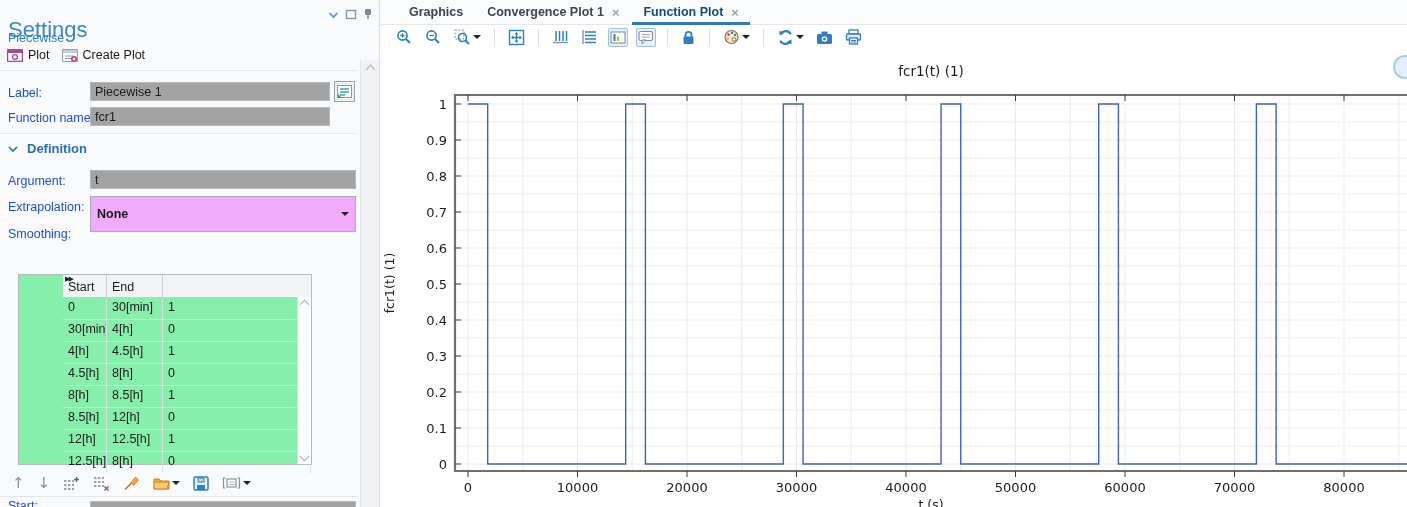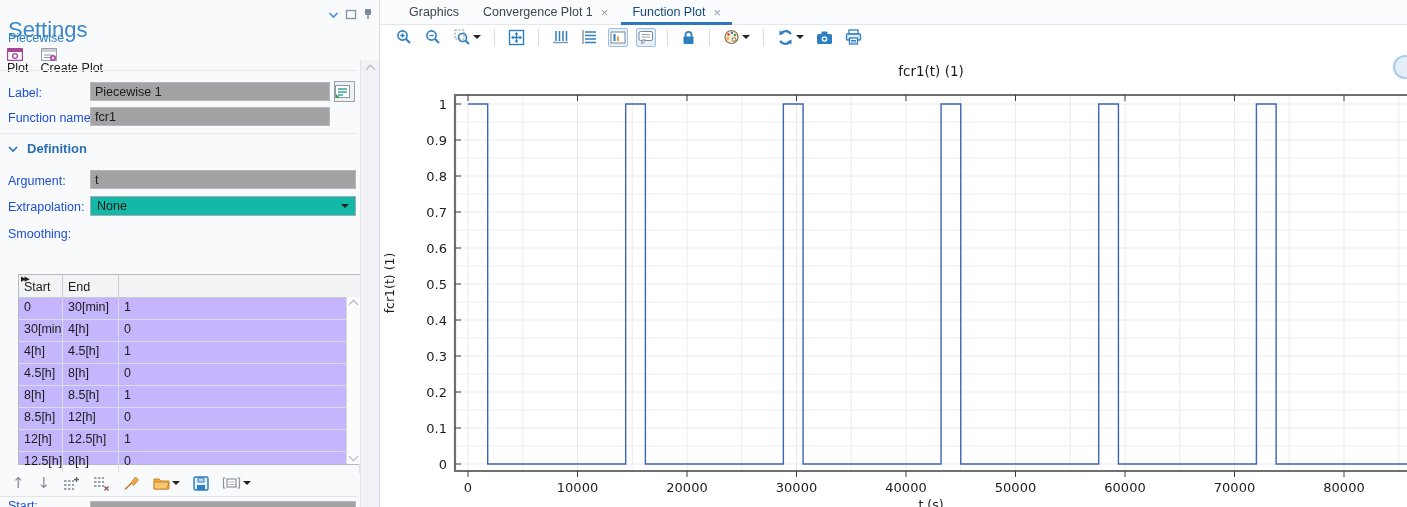--- a/index.html
+++ b/index.html
@@ -6,38 +6,38 @@
   body{width:1407px;height:507px;overflow:hidden;position:relative;background:#fff;
        font-family:"Liberation Sans",sans-serif;font-size:12.5px;color:#1b1b1b;}
   svg{display:block}
   
   #settings{position:absolute;left:0;top:0;width:380px;height:507px;background:#f9fafc;
             border-right:1px solid #d8dbe0;overflow:hidden;box-sizing:border-box;}
   .s-title{position:absolute;left:8px;top:2px;font-size:22px;color:#3b87c9;font-weight:400;}
   .winicons{position:absolute;left:328px;top:8px;display:flex;gap:6px;align-items:center;}
   .s-sub{position:absolute;left:8px;top:31px;font-size:12.5px;color:#2e7fc2;}
   .s-tools{position:absolute;left:7px;top:48px;display:flex;gap:12px;align-items:center;}
-  .flatbtn{display:flex;border:none;background:none;padding:0;
-           font-family:"Liberation Sans",sans-serif;font-size:12.5px;color:#1b1b1b;cursor:pointer;flex-direction:column;}
+  .flatbtn{display:flex;align-items:center;gap:5px;border:none;background:none;padding:0;
+           font-family:"Liberation Sans",sans-serif;font-size:12.5px;color:#1b1b1b;cursor:pointer;}
   .hsep{position:absolute;left:0;width:358px;border-top:1px solid #e7e9ec;height:0;}
   .cap{position:absolute;font-size:12.5px;color:#1d4ed8;white-space:nowrap;}
   .inp{position:absolute;height:19px;border:1px solid #b3b8bf;background:#a3a3a3;padding:0 4px;
        box-sizing:border-box;font-family:"Liberation Sans",sans-serif;font-size:12.5px;color:#1b1b1b;}
-  .dropdown{position:absolute;height:20px;background:#14b8a6;border:1px solid #a8adb5;display:flex;
-            align-items:center;padding:0 6px;box-sizing:border-box;cursor:pointer;}
+  .dropdown{position:absolute;height:36px;background:#f0abfc;border:1px solid #a8adb5;display:flex;
+            align-items:center;padding:0 6px;box-sizing:border-box;cursor:pointer;font-weight:bold;}
   .caret{width:0;height:0;border:4px solid transparent;border-top-color:#222;margin-top:4px;}
   .dropdown .caret{margin-left:auto;}
   .secthdr{position:absolute;left:8px;top:141px;display:flex;gap:9px;align-items:center;
            color:#2a6fb5;font-size:13px;font-weight:600;}
   .grouphdr{position:absolute;left:8px;top:250px;width:347px;display:flex;gap:6px;align-items:center;font-size:12.5px;color:#333;}
   .grouphdr .ln{border-top:1px solid #c9cdd3;height:0;flex:1;}
   .grouphdr .ln.short{flex:0 0 8px;}
   
-  #tbl{position:absolute;left:18px;top:274px;width:343px;height:191px;border:1px solid #b6bbc2;
-       background:#c4b5fd;box-sizing:border-box;}
+  #tbl{position:absolute;left:18px;top:274px;width:294px;height:191px;border:1px solid #b6bbc2;
+       background:#86efac;box-sizing:border-box;padding-left:44px;}
   .trow{display:grid;grid-template-columns:44px 56px 1fr;height:21px;border-top:1px solid #dadde1;}
   .trow:first-child{border-top:none;}
   .tcell{padding:2px 0 0 5px;border-right:1px solid #dadde1;overflow:hidden;white-space:nowrap;font-size:12.5px;}
   .thead{display:grid;grid-template-columns:44px 56px 1fr;height:22px;background:#f2f3f5;
          border-bottom:1px solid #c5cad0;position:relative;}
   .thead .tcell{padding-top:5px;border-right:1px solid #c9ced4;background:#f2f3f5;}
   .thead .tcell:first-child{padding-left:10px;}
   .corner{position:absolute;top:0px;left:2px;font-size:7px;letter-spacing:-2px;color:#222;}
   .tscroll{position:absolute;top:22px;right:0;bottom:0;width:14px;background:#fbfcfd;
            border-left:1px solid #d6dade;display:flex;flex-direction:column;justify-content:space-between;
@@ -49,21 +49,21 @@
   .tico{display:flex;align-items:center;gap:2px;border:none;background:none;padding:0;cursor:pointer;
         color:#878e98;font-size:15px;font-family:"DejaVu Sans",sans-serif;}
   
   #sscroll{position:absolute;left:360px;top:60px;width:19px;height:447px;background:#f0f2f5;
            border-left:1px solid #e2e5e9;display:flex;justify-content:center;padding-top:6px;box-sizing:border-box;}
   
   #graphics{position:absolute;left:380px;top:0;width:1027px;height:507px;background:#fff;}
   #tabbar{height:25px;background:#fbfcfd;border-bottom:1px solid #e3e6ea;display:flex;
           align-items:stretch;padding-left:17px;box-sizing:border-box;}
   .tab{display:flex;align-items:center;gap:8px;padding:8px 12px;position:relative;font-size:12.5px;
-       color:#3d4450;cursor:pointer;}
+       color:#3d4450;cursor:pointer;font-weight:bold;}
   .tab.active{color:#17497e;}
   .tab.active::after{content:'';position:absolute;left:1px;right:1px;bottom:-1px;height:3px;background:#2e79bd;}
   .tab-close{color:#9aa3ad;font-size:13px;line-height:1;}
   #ptools{height:24px;display:flex;align-items:center;gap:8px;padding-left:14px;}
   .pbtn{display:flex;align-items:center;gap:2px;border:1px solid transparent;background:none;padding:1px;cursor:pointer;}
   .pbtn.tgl{border:1px solid #9ec1e2;background:#e7f0f9;border-radius:2px;}
   .tsep{width:1px;height:17px;background:#d9dde2;margin:0 3px;}
   #plotwrap{position:relative;width:1027px;height:458px;}
   .tick{font-family:"DejaVu Sans",sans-serif;font-size:13px;fill:#1c1c1c;}
   .ctitle{font-family:"DejaVu Sans",sans-serif;font-size:13.5px;fill:#1c1c1c;}

